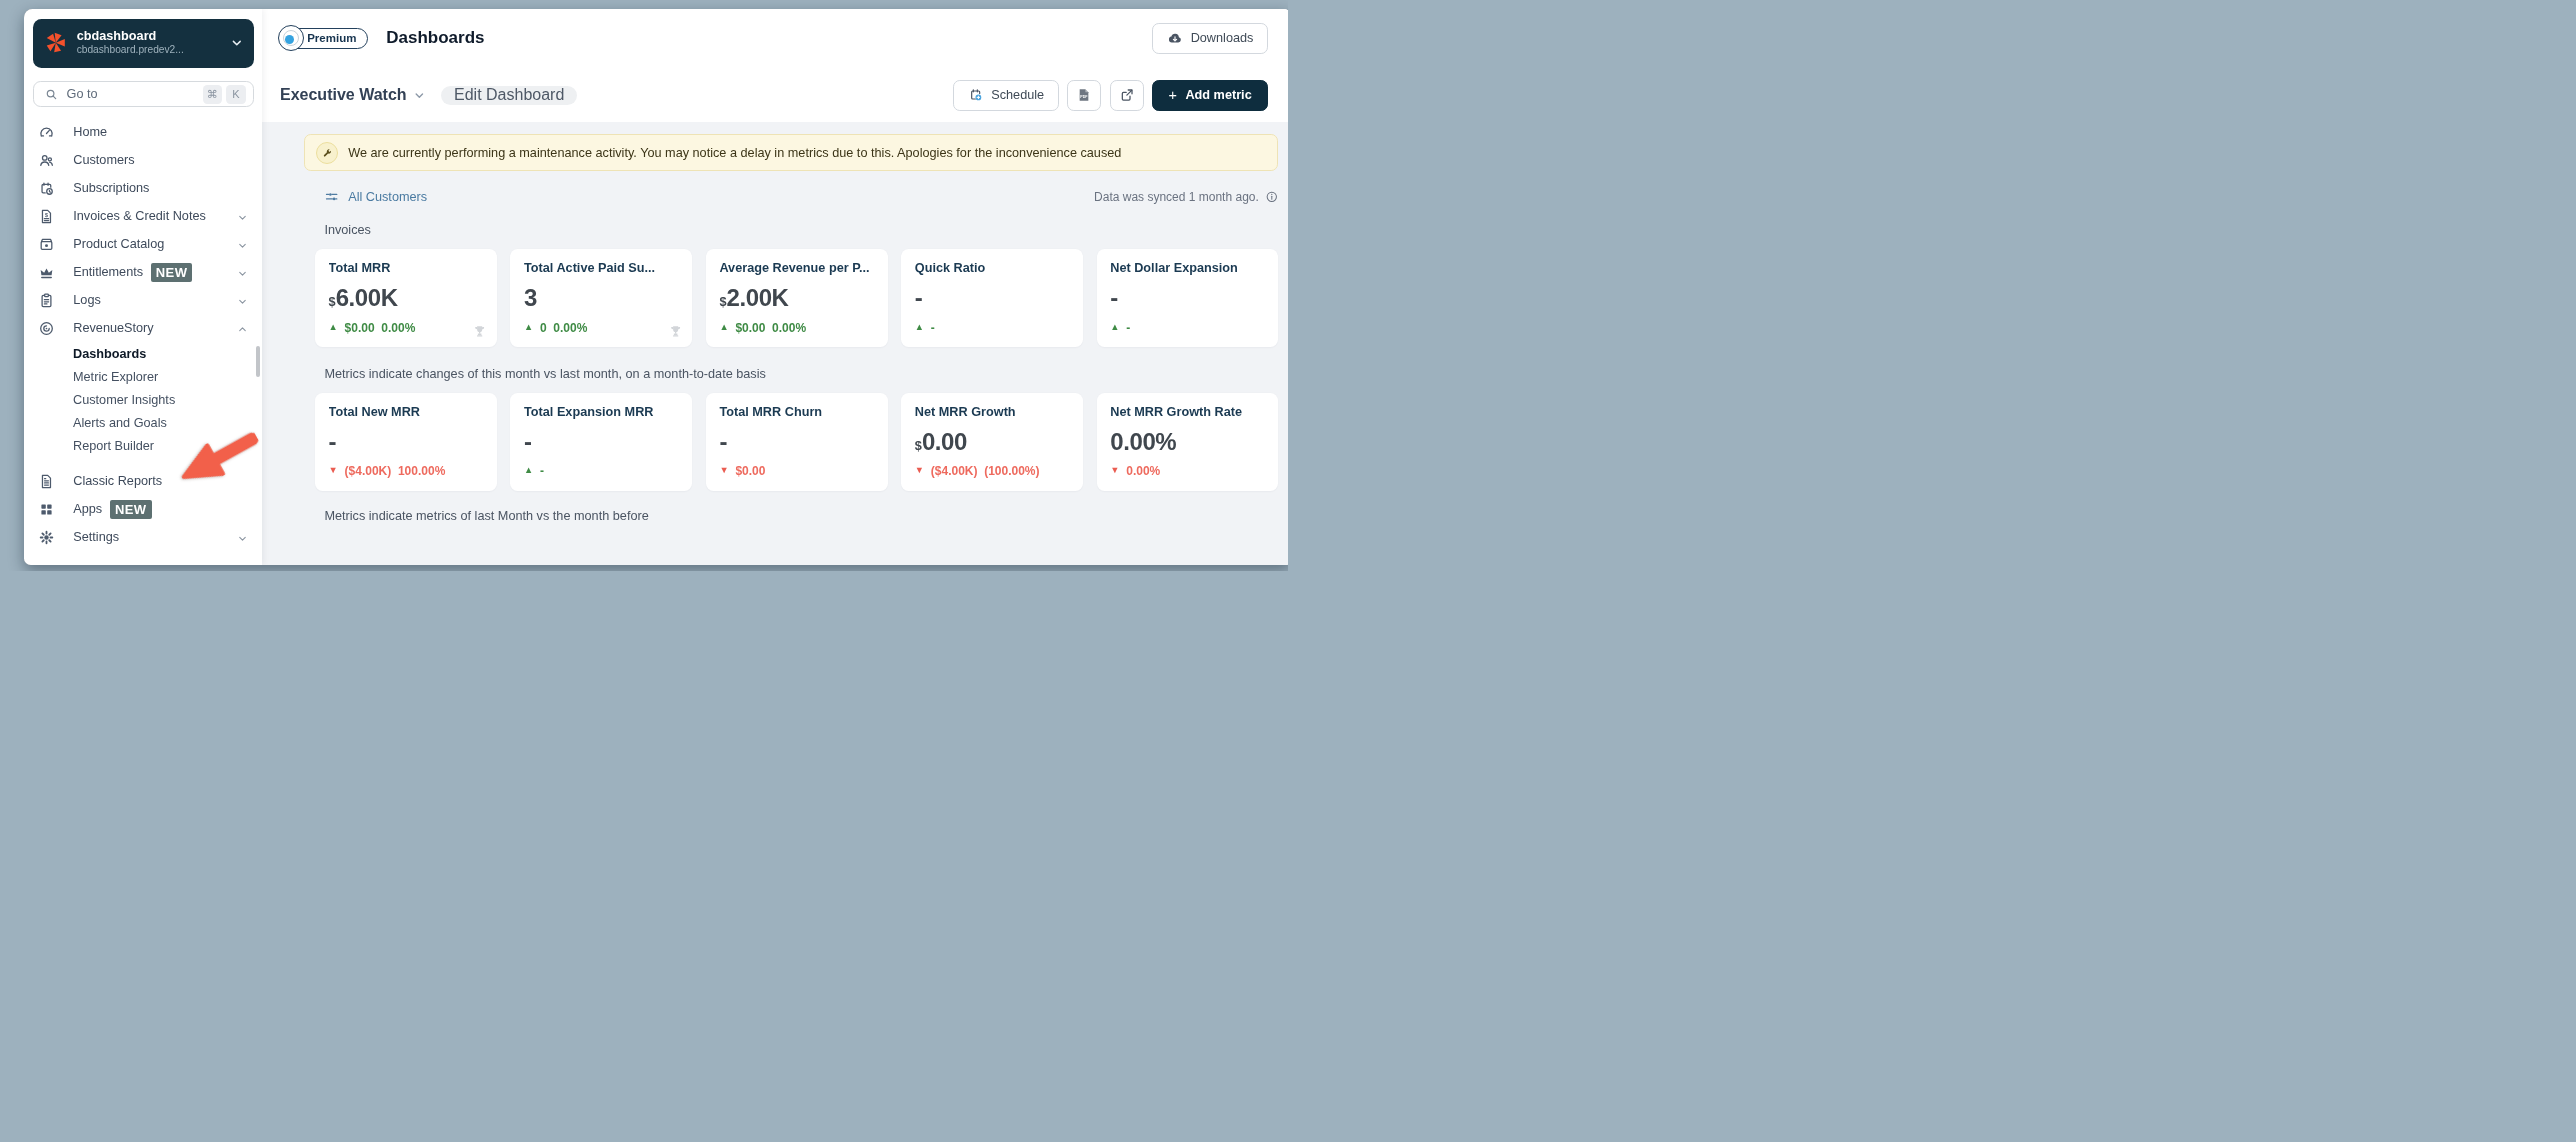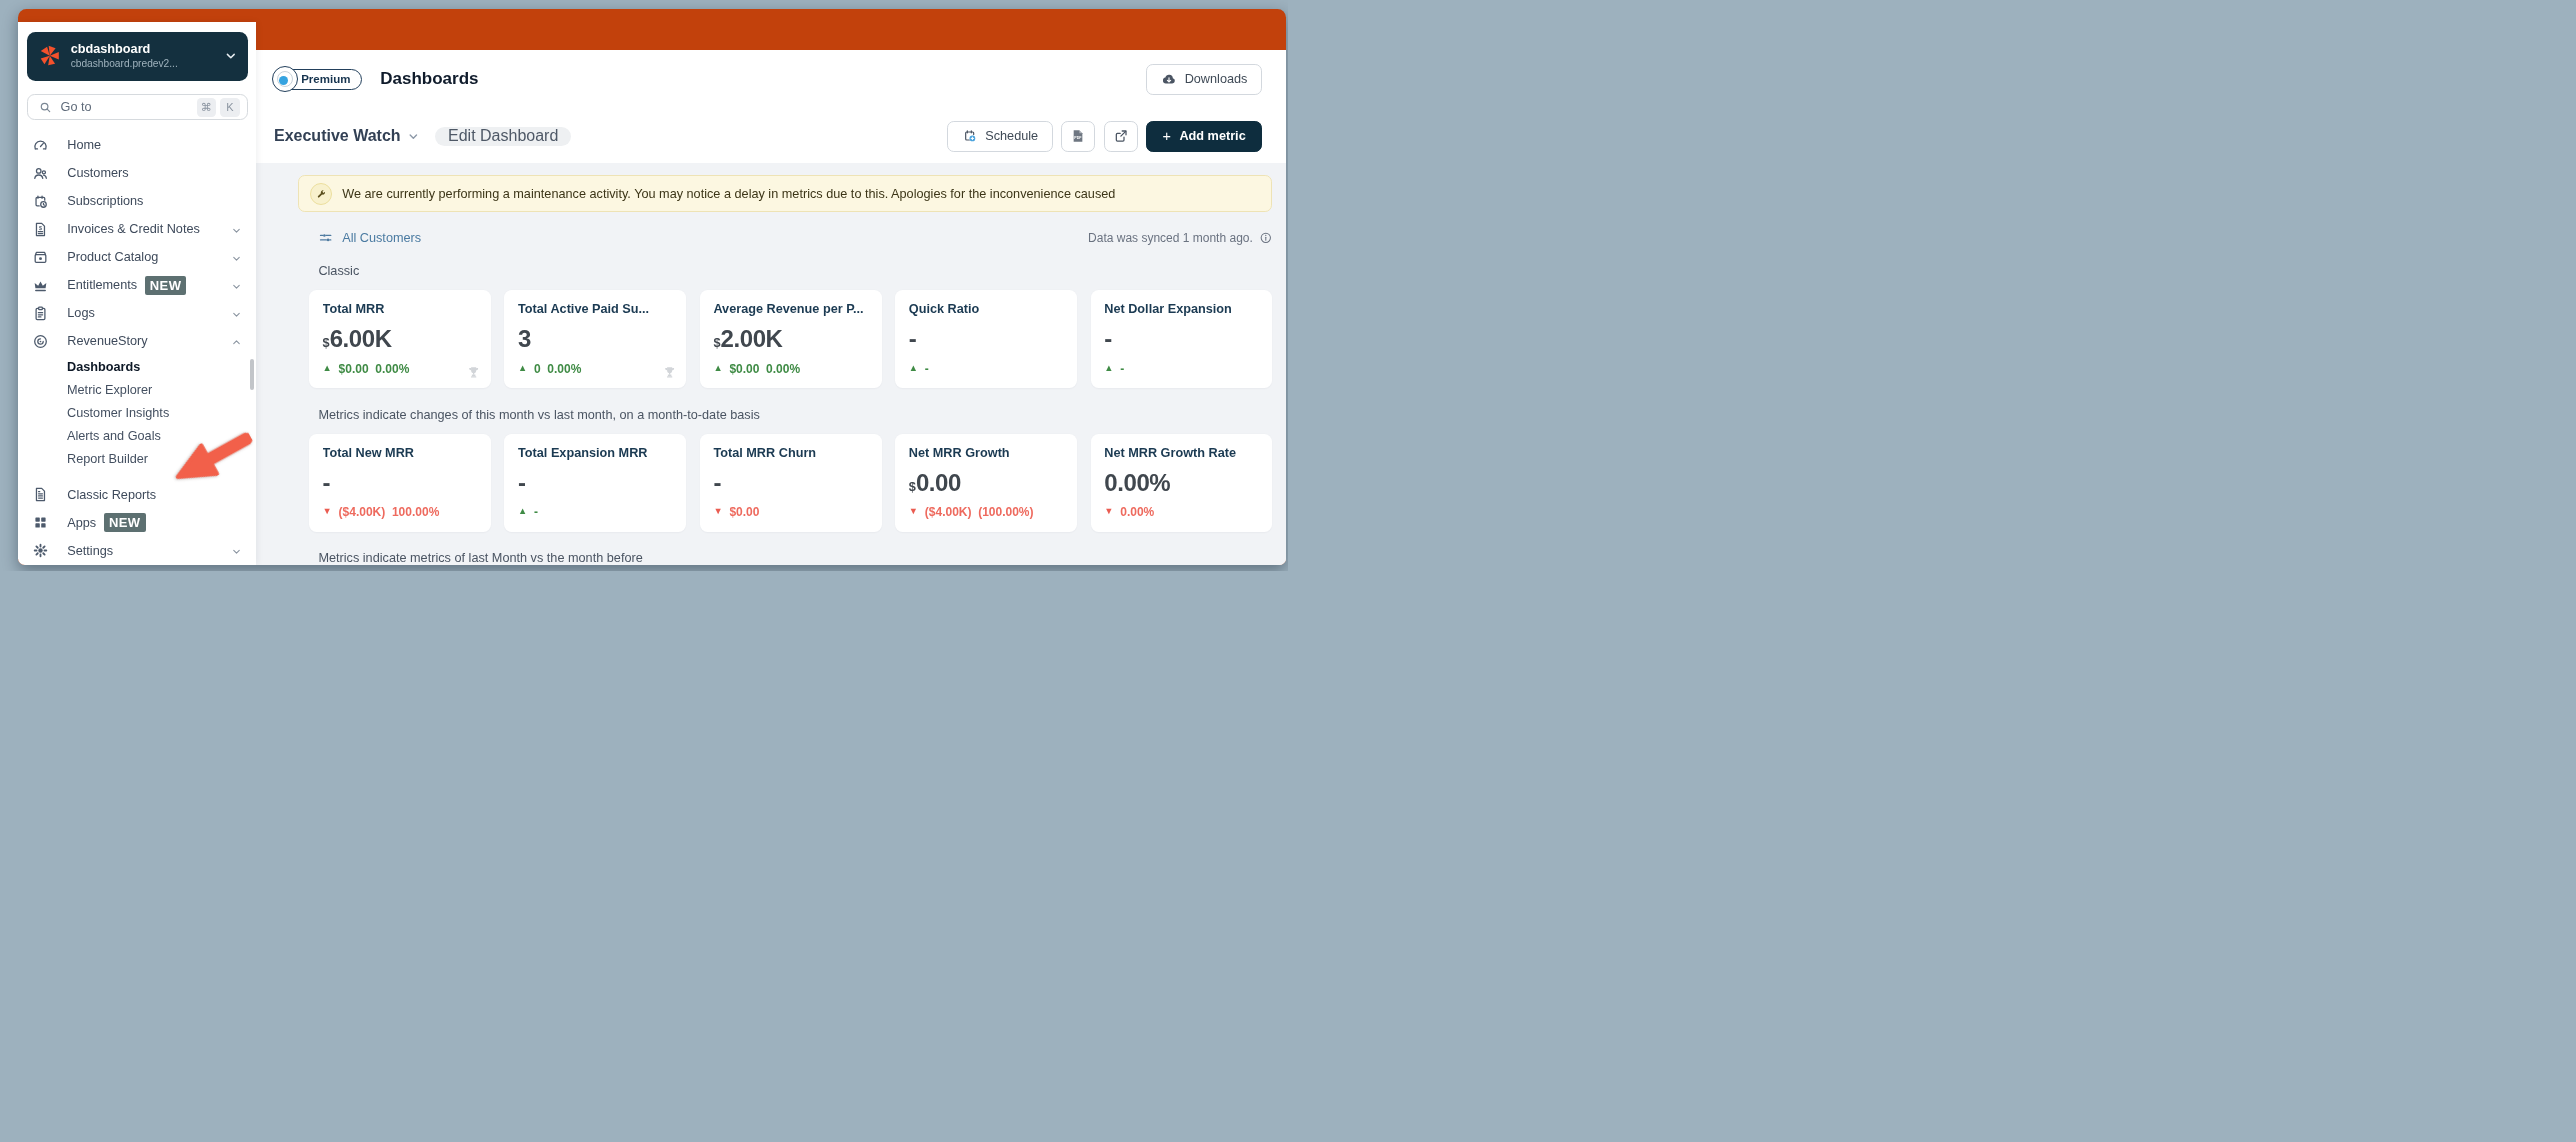--- a/index.html
+++ b/index.html
@@ -5,25 +5,24 @@
   * { box-sizing: border-box; margin: 0; padding: 0; }
   html,body { width:1288px; height:571px; }
   body {
     font-family: "Liberation Sans", "DejaVu Sans", sans-serif;
     background:#9db1be;
     position:relative;
     overflow:hidden;
     -webkit-font-smoothing:antialiased;
   }
   .window {
-    position:absolute; left:18px; top:8.5px; width:1268px; height:556px;
-    background:#c2410c; border-radius:8.5px 8.5px 6.8px 6.8px; overflow:hidden;
+    position:absolute; left:24px; top:8.5px; width:1268px; height:556px;
+    background:#a3a3a3; border-radius:8.5px 8.5px 6.8px 6.8px; overflow:hidden;
     box-shadow:0 5.1px 15.3px rgba(10,25,40,.40);
     display:flex;
-    align-items:flex-end;
   }
   
   .sidebar {
     width:238px; background:#fff; position:relative; z-index:2; flex:0 0 238px;
     box-shadow:1.7px 0 6.8px rgba(15,23,42,.07);
     padding-top:10.2px;
     display:flex; flex-direction:column;
   }
   .org-card {
     margin:0 8.5px; height:49px; background:#14303f; border-radius:8.5px;
@@ -432,21 +431,21 @@
           <span class="icon">
             <svg viewBox="0 0 24 24" fill="none" stroke="currentColor" stroke-width="1.8" stroke-linecap="round">
                 <circle cx="12" cy="12" r="8.2"></circle>
                 <path d="M12 11.2v5"></path>
                 <circle cx="12" cy="7.8" r="1.1" fill="currentColor" stroke="none"></circle>
               </svg>
           </span>
         </span>
       </div>
 
-      <div class="section-heading">Classic</div>
+      <div class="section-heading">Invoices</div>
 
       <div class="cards-row" id="summary-cards">
           <article class="card">
     <div class="card-title">Total MRR</div>
     <div class="card-value-row">
       <span class="card-prefix">$</span>
       <span class="card-value">6.00K</span>
     </div>
     <div class="card-delta delta-up">
       <span class="delta-tri">▲</span>

